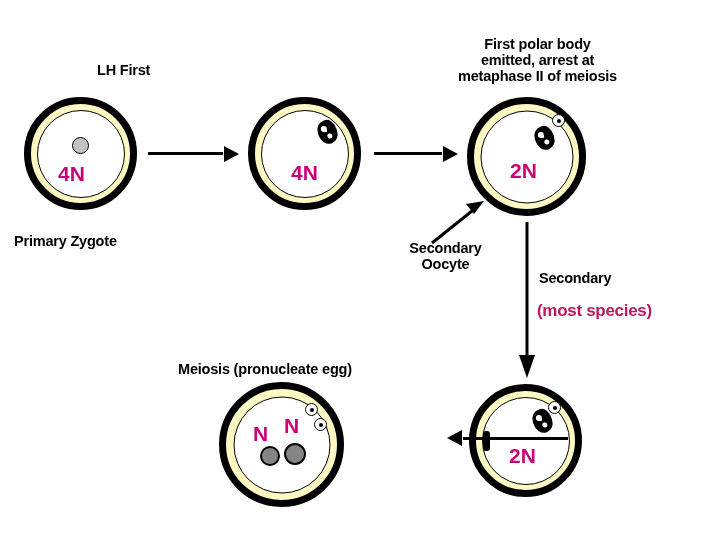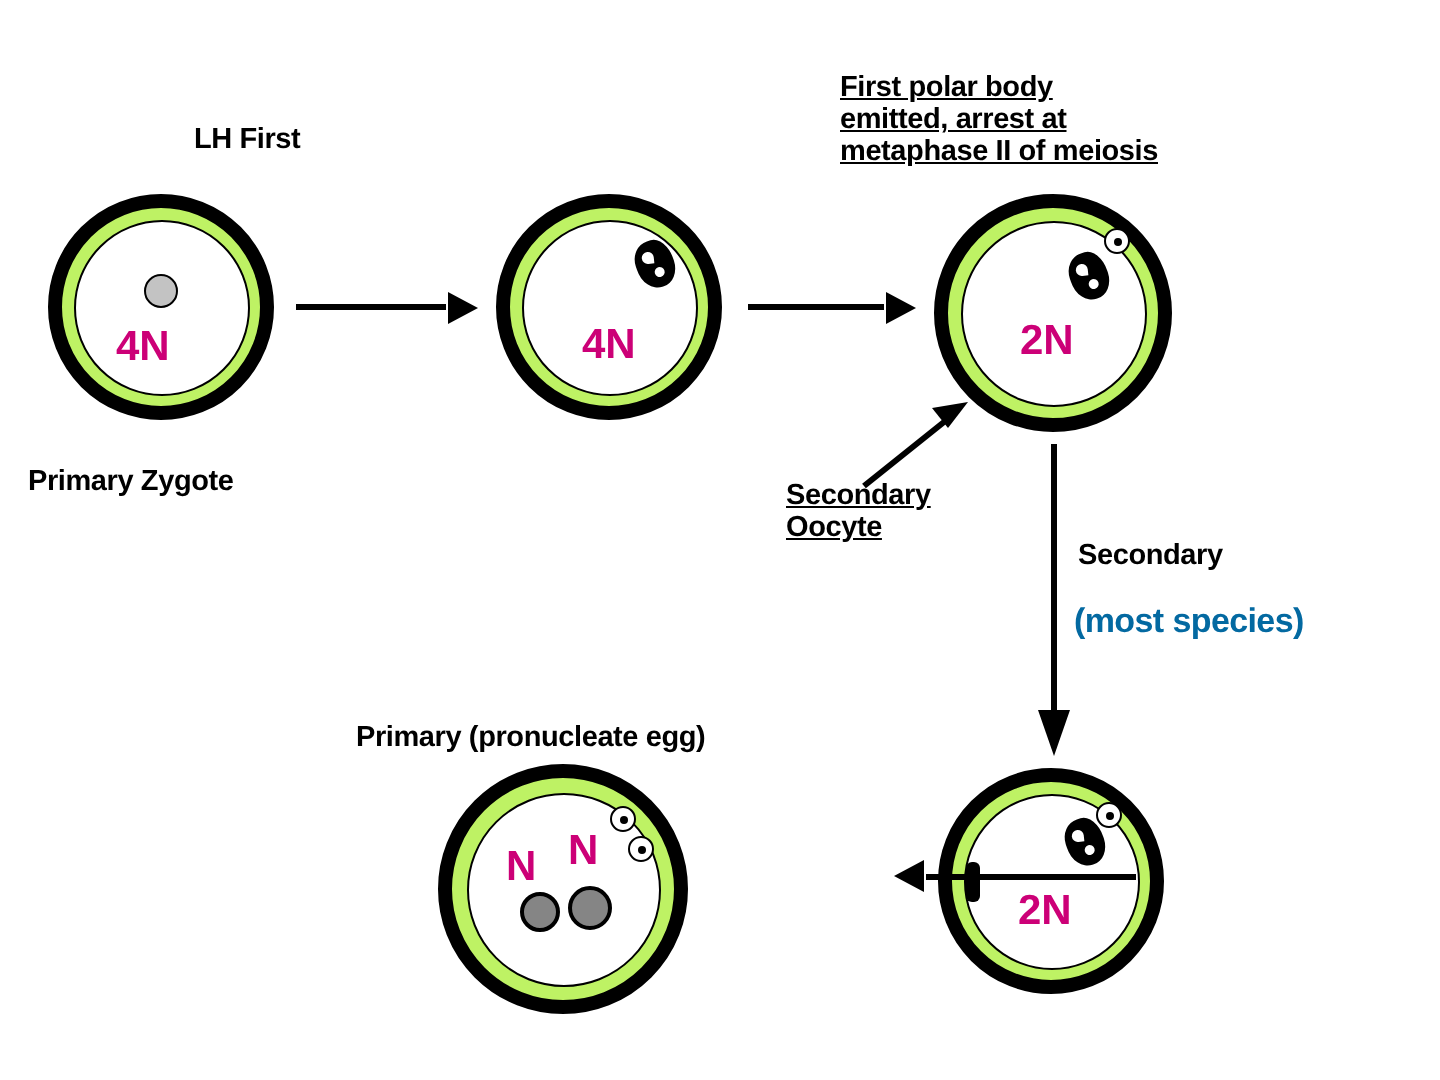--- a/index.html
+++ b/index.html
@@ -21,31 +21,31 @@
   .lbl {
     position: absolute;
     font-family: "Liberation Sans", sans-serif;
     font-weight: bold;
     color: #000000;
     font-size: 14.5px;
     line-height: 1.12;
     white-space: pre-line;
     letter-spacing: -0.2px;
   }
-  .lbl.ctr { text-align: left; text-decoration: underline; }
+  .lbl.ctr { text-align: center; }
   .lbl.red {
-    color: #0369a1;
+    color: #be185d;
     font-size: 17px;
     letter-spacing: -0.3px;
   }
   
   .cell {
     position: absolute;
     border-radius: 50%;
-    background: #bef264;
+    background: #fef9c3;
     border: 7px solid #000000;
     box-sizing: border-box;
   }
   .inner {
     position: absolute;
     left: 50%;
     top: 50%;
     transform: translate(-50%, -50%);
     border-radius: 50%;
     border: 1.6px solid #000000;
@@ -175,21 +175,21 @@
 
   <div class="lbl" style="left:14px; top:233px;">Primary Zygote</div>
 
   <div class="lbl ctr" style="left:393px; top:240px; width:105px;">Secondary
 Oocyte</div>
 
   <div class="lbl" style="left:539px; top:270px;">Secondary</div>
 
   <div class="lbl red" style="left:537px; top:301px;">(most species)</div>
 
-  <div class="lbl" style="left:178px; top:361px;">Primary (pronucleate egg)</div>
+  <div class="lbl" style="left:178px; top:361px;">Meiosis (pronucleate egg)</div>
 
 
   <div class="cell" style="left:24px; top:97px; width:113px; height:113px;">
     <div class="inner" style="width:88px; height:88px;"></div>
     <div class="nucleus" style="left:41px; top:33px; width:17px; height:17px;"></div>
     <div class="nlabel" style="left:27px; top:58px;">4N</div>
   </div>
 
   <div class="cell" style="left:248px; top:97px; width:113px; height:113px;">
     <div class="inner" style="width:88px; height:88px;"></div>

